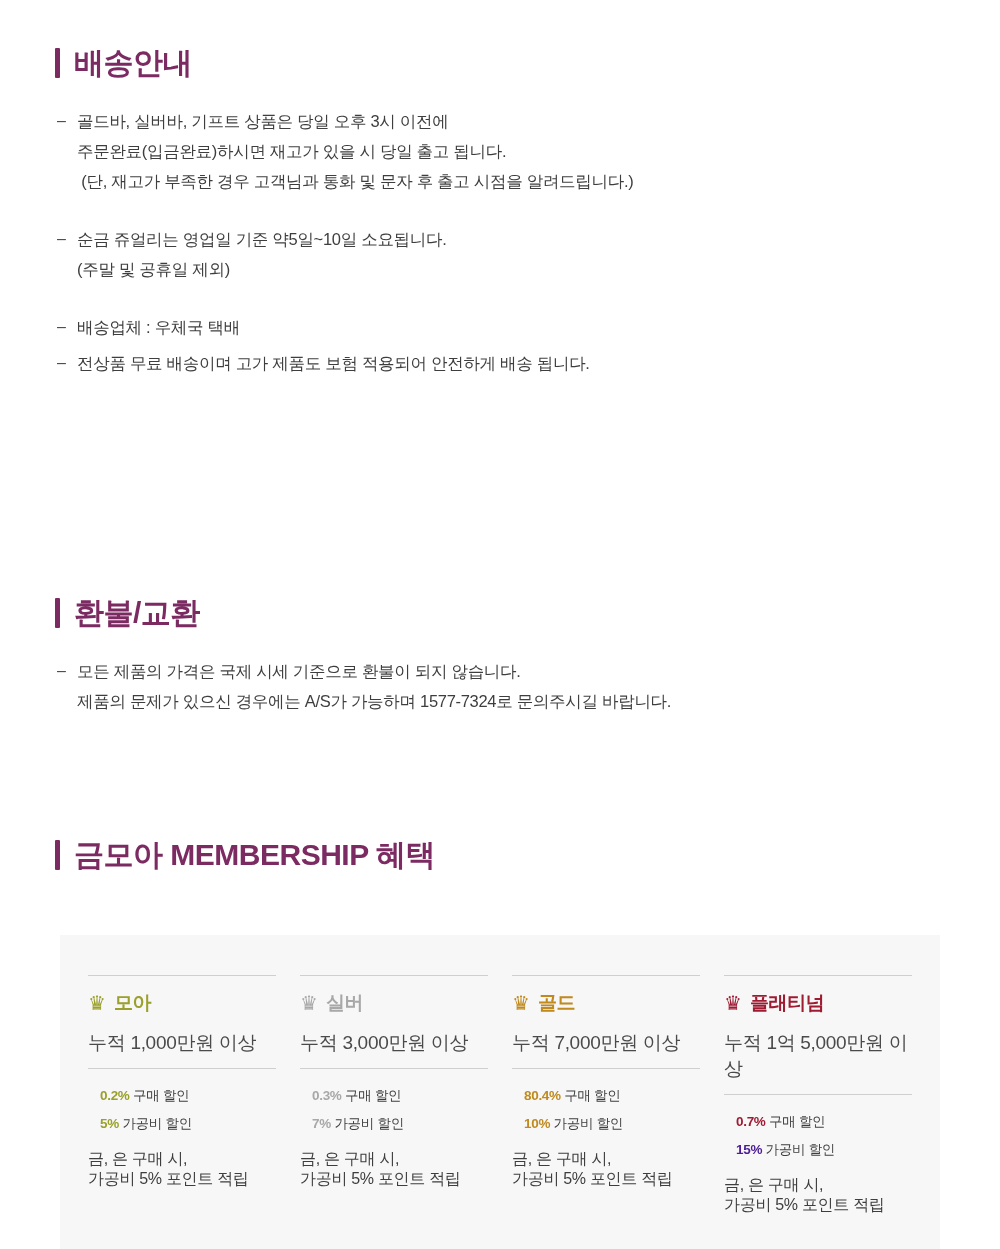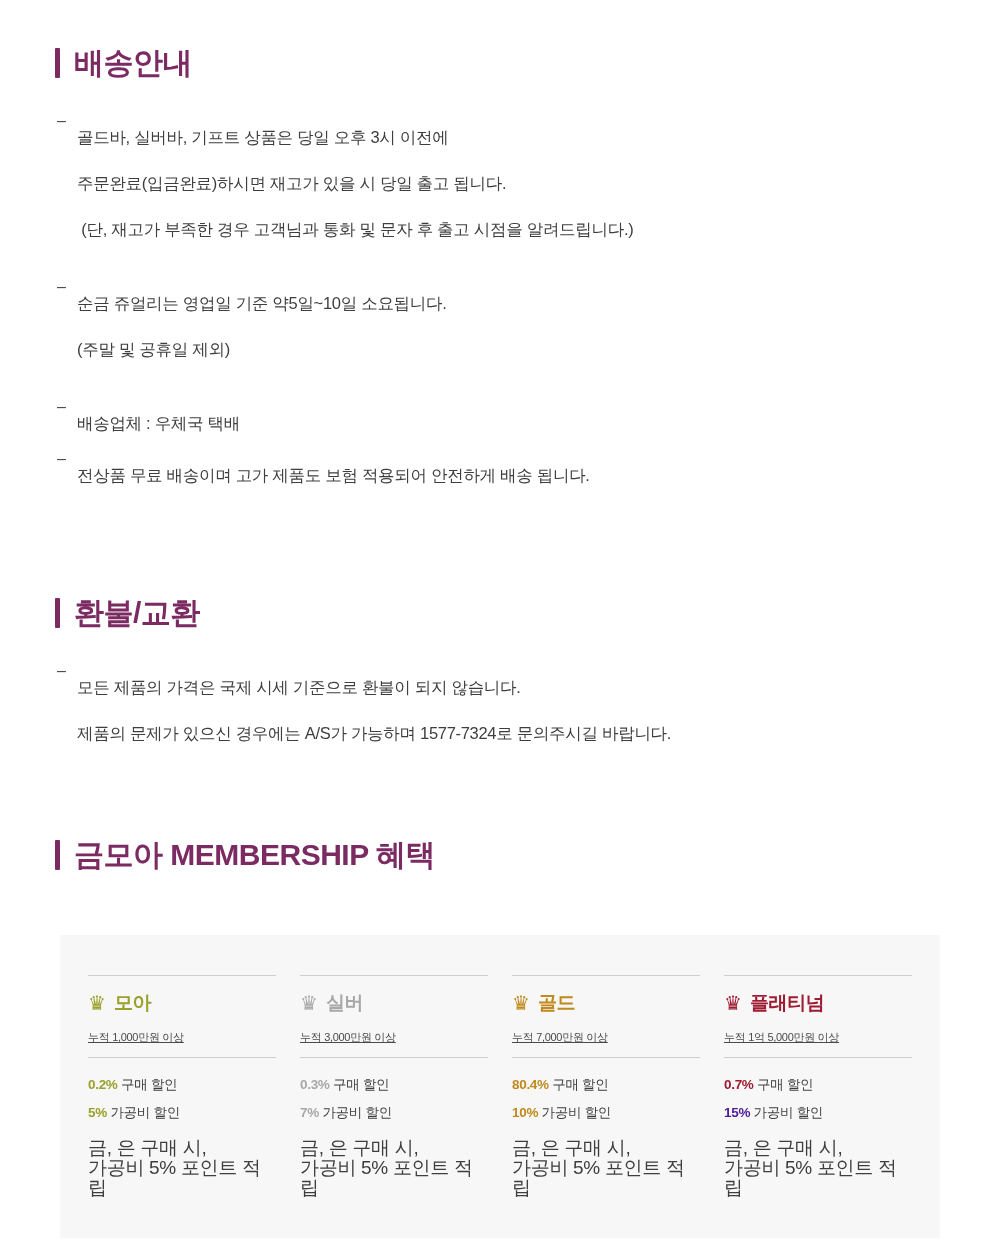--- a/index.html
+++ b/index.html
@@ -65,21 +65,20 @@
   }
   .bullet-lines {
     flex: 1 1 auto;
   }
   .bullet-line {
     font-size: 16.5px;
     line-height: 30px;
     color: #3e3e3e;
     letter-spacing: -0.3px;
     white-space: pre;
-    margin-top: 16px;
   }
   .gap-block { height: 22px; }
 
   #delivery-section { position: absolute; left: 55px; top: 48px; width: 900px; }
   #delivery-section .bullet-list { margin-top: 28px; }
 
   #refund-section { position: absolute; left: 55px; top: 598px; width: 900px; }
   #refund-section .bullet-list { margin-top: 28px; }
 
   #membership-section { position: absolute; left: 55px; top: 840px; width: 900px; }
@@ -114,40 +113,40 @@
     line-height: 1;
   }
   .tier-name {
     font-size: 19px;
     font-weight: bold;
     letter-spacing: -0.4px;
     font-family: Liberation Mono, monospace;
   }
   .tier-threshold {
     margin-top: 14px;
-    font-size: 11px;
+    font-size: 19px;
     color: #4a4a4a;
     letter-spacing: -0.3px;
-    text-decoration: underline;
   }
   .tier-body {
     padding-top: 18px;
   }
   .benefit-row {
     font-size: 13.5px;
     color: #3e3e3e;
     margin-bottom: 10px;
     letter-spacing: -0.3px;
   }
   .benefit-pct {
     font-weight: bold;
+    margin-left: 12px;
   }
   .tier-note {
     margin-top: 16px;
-    font-size: 19px;
+    font-size: 16px;
     color: #3e3e3e;
     line-height: 20px;
     letter-spacing: -0.3px;
     white-space: pre-line;
   }
 </style>
 </head>
 <body>
 
 <div class="page">

